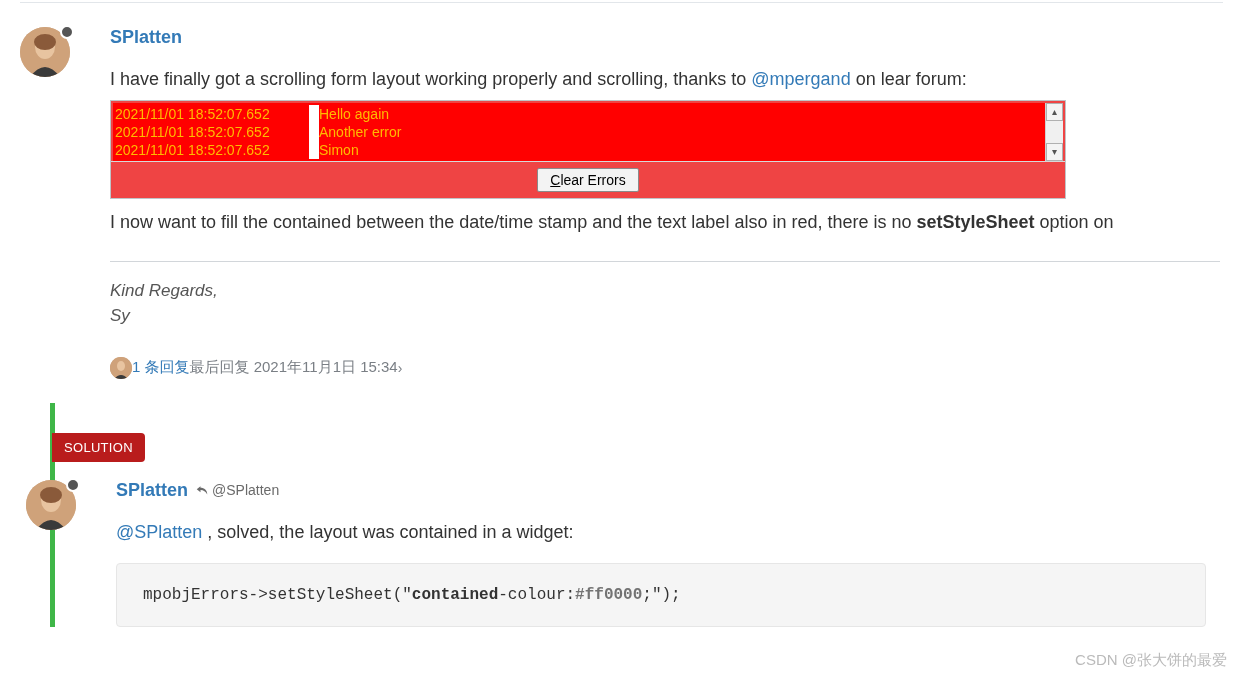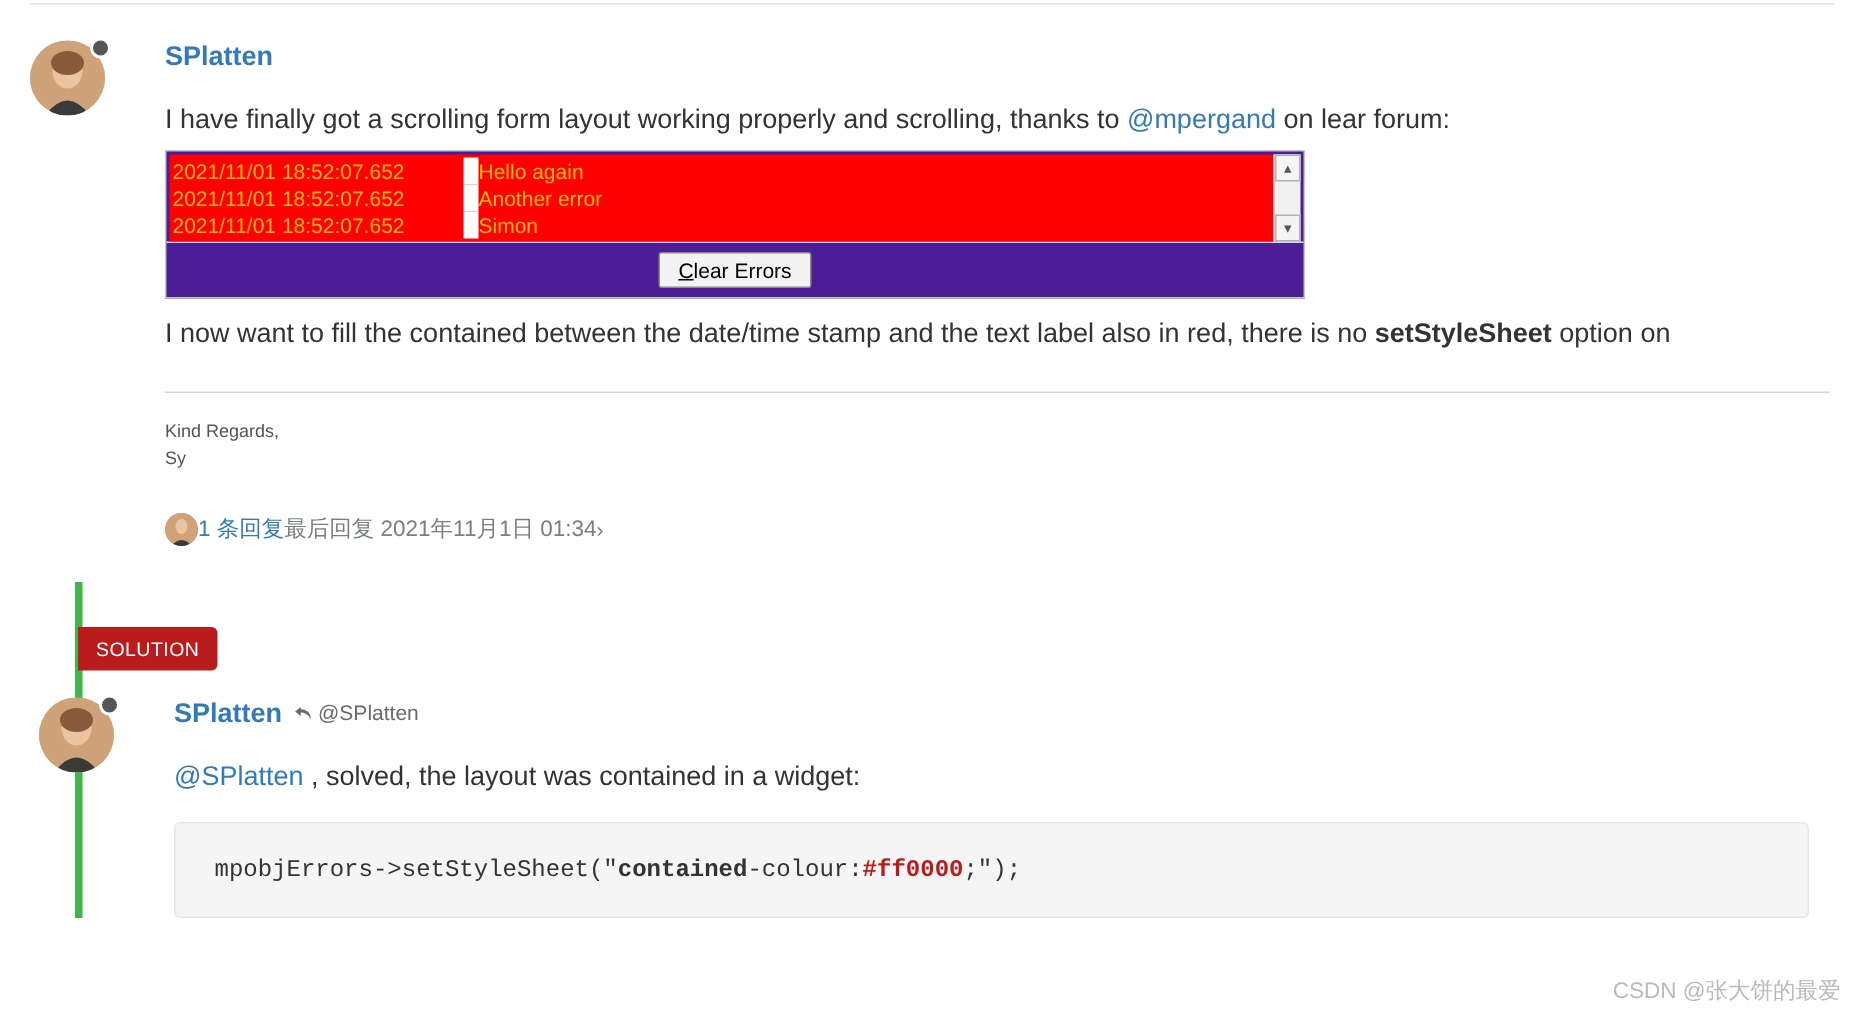--- a/index.html
+++ b/index.html
@@ -61,23 +61,23 @@
     font-size: 18px;
     color: #333;
     line-height: 1.55;
     margin-bottom: 4px;
     white-space: nowrap;
   }
   .mention { color: #337ab7; }
   .bold-inline { font-weight:700; color:#333; }
   .qt-widget {
     border: 1px solid #c0c4c8;
-    background: #4c1d95;
+    background: #ef4444;
     margin: 6px 0 10px 0;
-    width: 760px;
+    width: 956px;
   }
   .qt-errors-area {
     display: flex;
     align-items: stretch;
     padding: 2px 2px 0 2px;
   }
   .qt-errors-red {
     flex: 1;
     background: #ff0000;
     padding: 2px 0 2px 2px;
@@ -121,21 +121,21 @@
     font-size: 14px;
     border-radius: 2px;
   }
   .qt-btn .underline { text-decoration: underline; }
   hr.sig-sep {
     border: none;
     border-top: 1px solid #d2d6da;
     margin: 24px 0 16px 0;
     width: 1110px;
   }
-  .sig { color:#555; font-size:12px; line-height:1.5; }
+  .sig { font-style: italic; color:#555; font-size:17px; line-height:1.5; }
   .reply-bar {
     display:flex; align-items:center; 
     margin-top: 28px;
     padding-bottom: 24px;
   }
   .mini-avatar {
     width: 22px; height:22px; border-radius:50%; background:#c9a07c;
     overflow:hidden;
   }
   .mini-avatar svg { width:22px; height:22px; }
@@ -172,21 +172,21 @@
     border: 1px solid #e6e6e6;
     border-radius: 4px;
     padding: 22px 26px;
     font-family: "Courier New", monospace;
     font-size: 16px;
     color: #333;
     width: 1090px;
     margin-top: 16px;
   }
   .code-kw { font-weight:700; }
-  .code-hex { color:#b91c1c; font-weight:700; }
+  .code-hex { color:#737373; font-weight:700; }
   .watermark {
     position: absolute;
     right: 16px;
     bottom: 12px;
     color: rgba(130,130,130,0.55);
     font-size: 15px;
   }
 </style>
 </head>
 <body>
@@ -250,21 +250,21 @@
 
     <div class="reply-bar">
       <div class="mini-avatar">
         <svg viewBox="0 0 22 22">
             <rect width="22" height="22" fill="#cfa27a"></rect>
             <ellipse cx="11" cy="9" rx="4" ry="5" fill="#e8c4a0"></ellipse>
             <path d="M4 22 Q11 14 18 22 Z" fill="#3a3a3a"></path>
           </svg>
       </div>
       <span class="reply-count">1 条回复</span>
-      <span class="reply-meta"><span>最后回复</span> <span>2021年11月1日 01:34</span></span>
+      <span class="reply-meta"><span>最后回复</span> <span>2021年11月1日 15:34</span></span>
       <span class="chev">›</span>
     </div>
   </div>
 </div>
 
 <div class="timeline-area">
   <div class="green-line"></div>
   <div class="solution-badge">SOLUTION</div>
 
   <div class="post solution-post" style="padding-left:0;">

